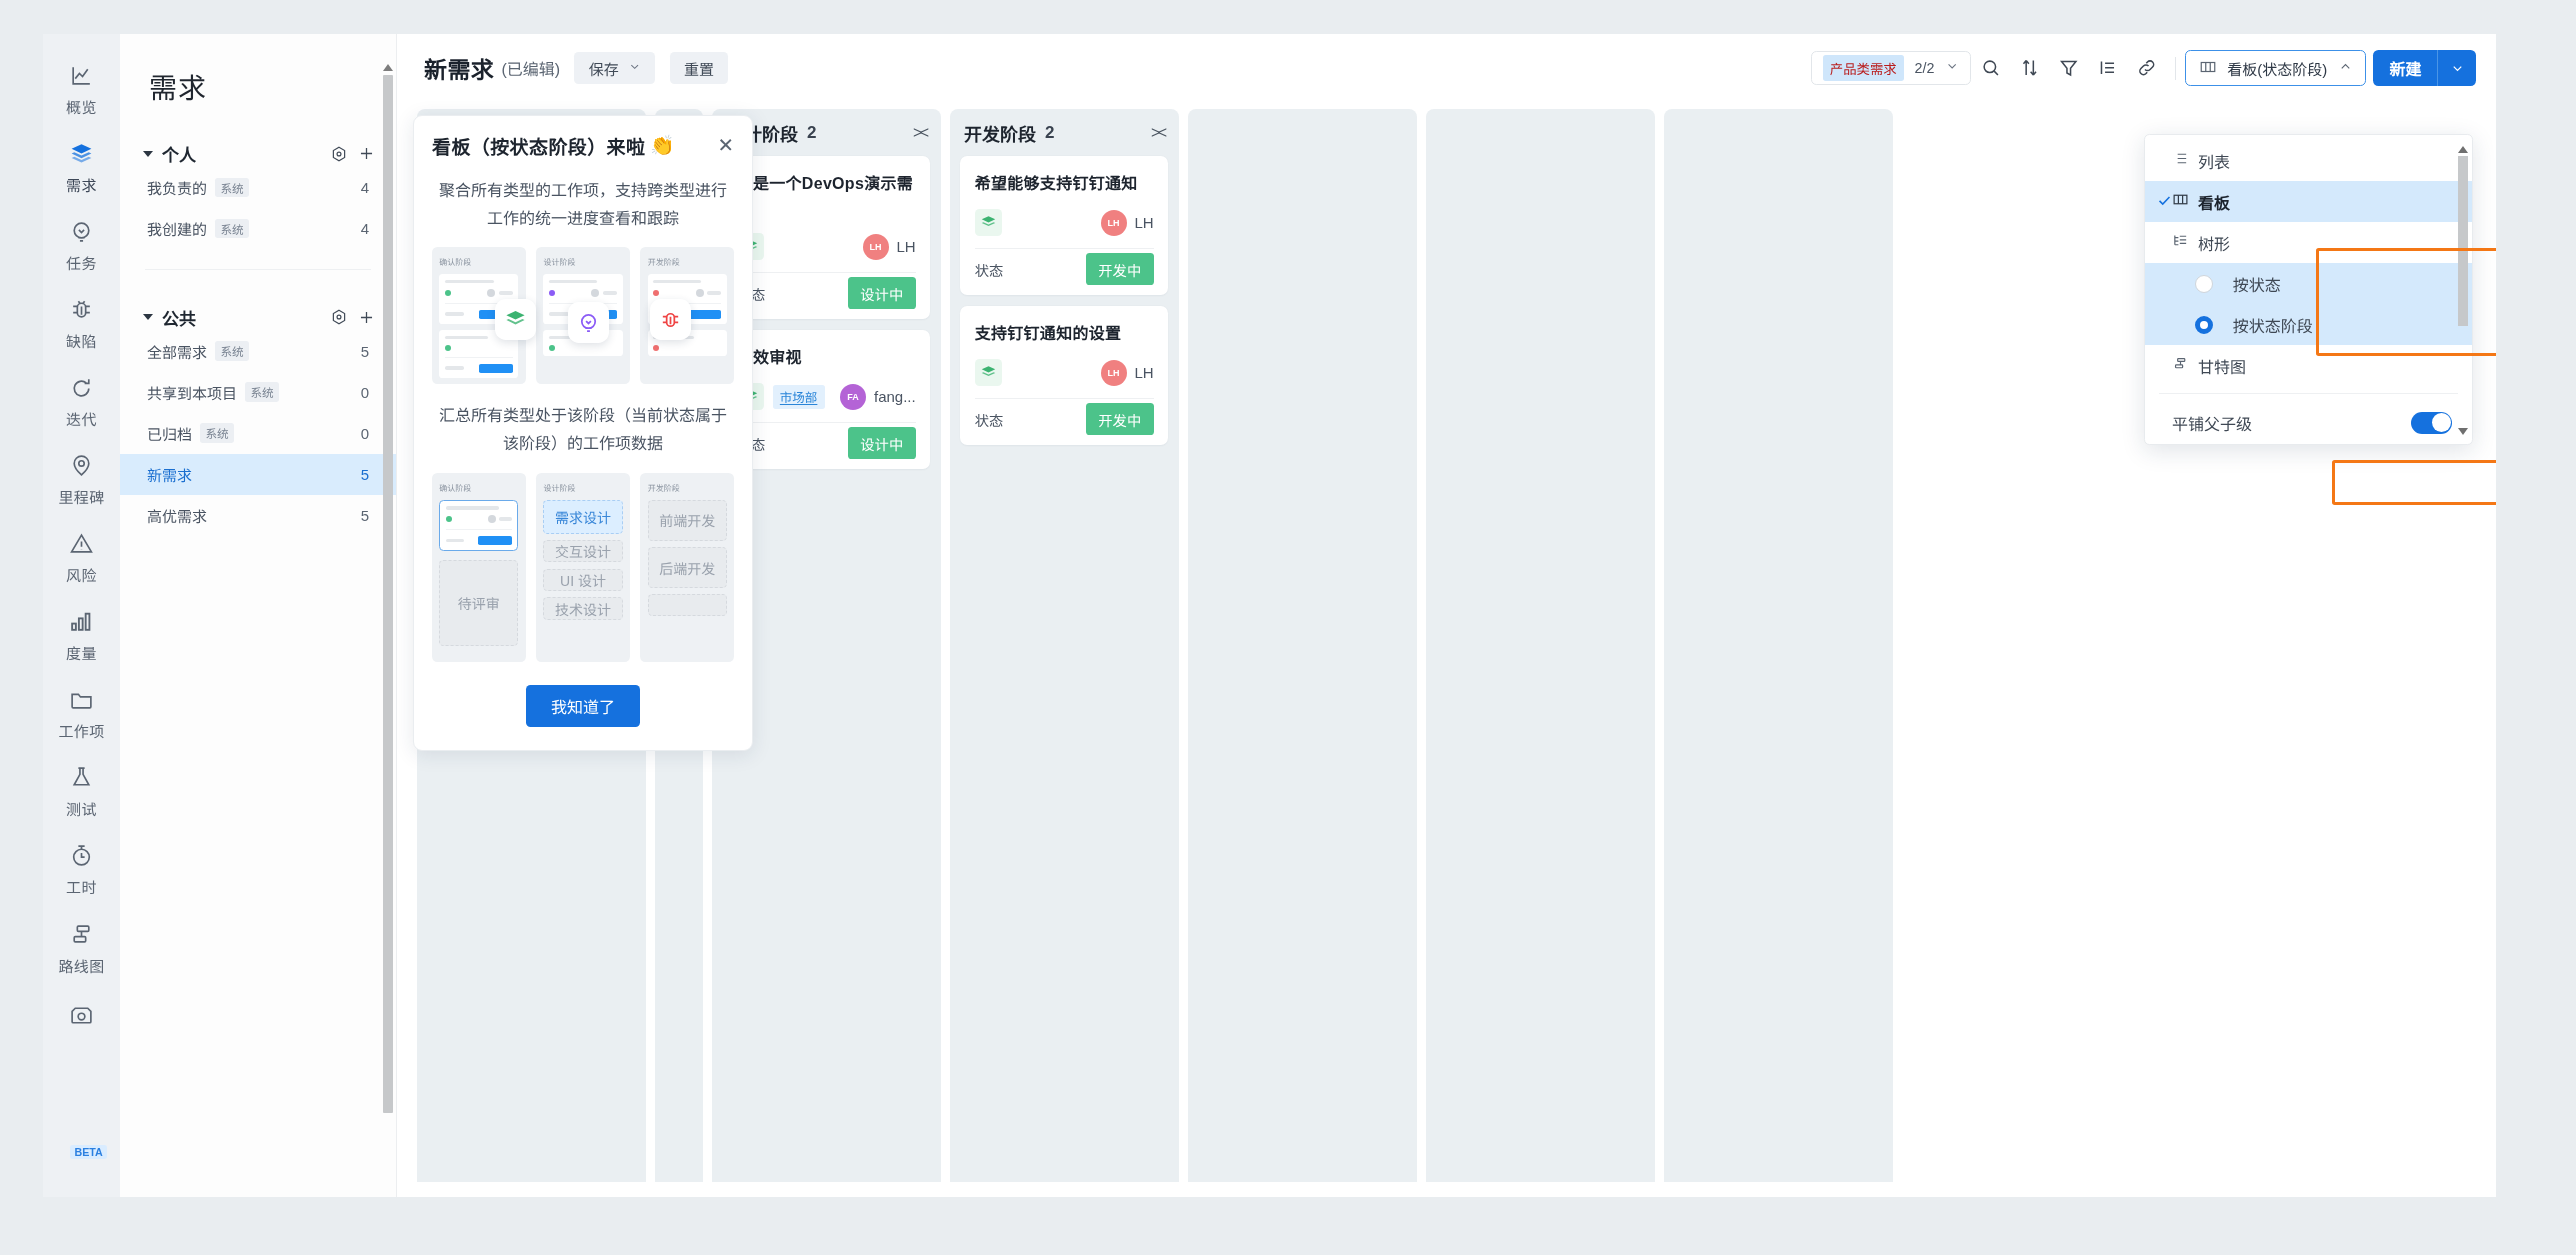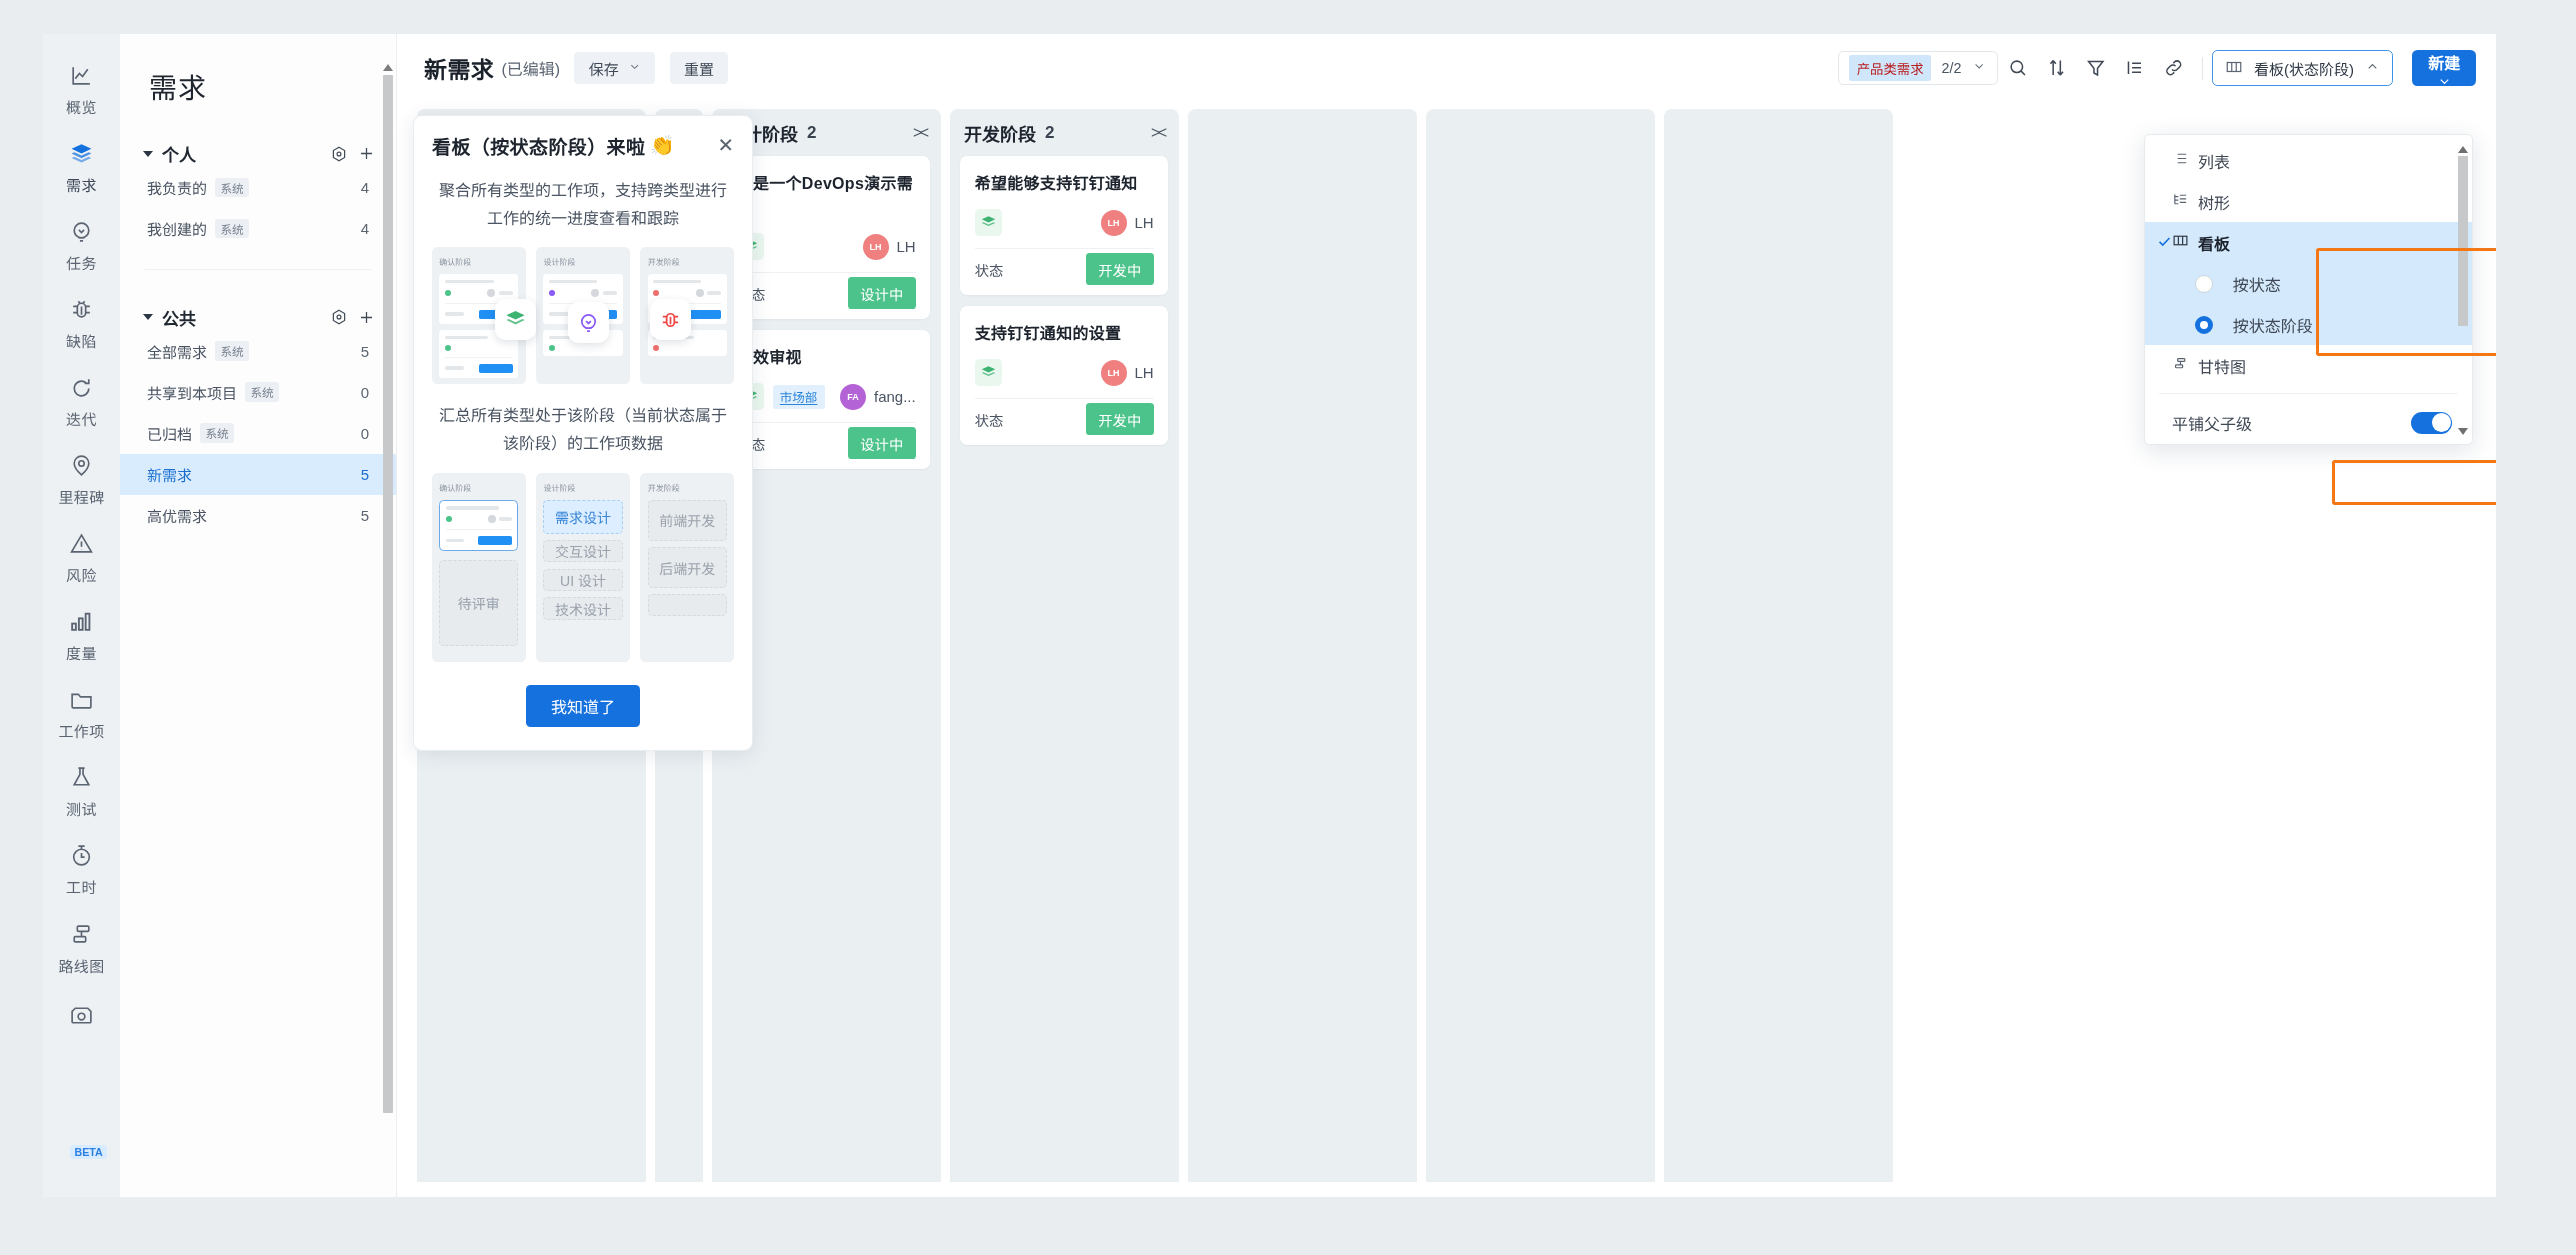--- a/index.html
+++ b/index.html
@@ -105,22 +105,22 @@
   .filter-count { color:#4a5462; font-size:14.3px; }
   .tb-icon { width:39px; height:34px; display:flex; align-items:center; justify-content:center; cursor:pointer; color:#3f4854;}
   .tb-sep { width:0.9px; height:23px; background:#e2e6ea; margin:0 9px; }
   .viewsel {
     display:flex; align-items:center; gap:10.7px;
     height:36px; border:0.9px solid #3c90e8; border-radius:5.4px;
     padding:0 12.5px; background:#fff; cursor:pointer;
     font-size:15px; color:#2f3946; white-space:nowrap;
   }
   .newbtn {
-    display:flex; align-items:center; height:36px; margin-left:19px;
-    background:#1571de; color:#fff; border-radius:5.4px; cursor:pointer; overflow:hidden;flex-direction:column;
+    display:flex; align-items:center; height:36px; margin-left:7px;
+    background:#1571de; color:#fff; border-radius:5.4px; cursor:pointer; overflow:hidden;
   }
   .newbtn .lbl { font-size:16px; padding:0 16px; font-weight:bold; }
   .newbtn .divx { width:0.9px; height:36px; background:#4a95e6; }
   .newbtn .carx { width:38px; display:flex; align-items:center; justify-content:center;}
 
   
   .board {
     position:absolute; left:0; right:0; top:68px; bottom:0;
     display:flex; gap:9px; padding: 7.2px 0 0 19.7px;
     overflow:hidden;
@@ -824,42 +824,42 @@
     <div class="dropdown">
       <div class="dd-item" style="position:relative">
         <span>
           <svg viewBox="0 0 24 24" width="17" height="17" fill="none" stroke="#5b6572" stroke-width="1.7">
               <path d="M4 6h.01M4 12h.01M4 18h.01M8 6h12M8 12h12M8 18h12"></path>
             </svg>
         </span>
         <span>列表</span>
       </div>
 
-      <div class="dd-item" style="position:relative">
-        <span>
-          <svg viewBox="0 0 24 24" width="17" height="17" fill="none" stroke="#5b6572" stroke-width="1.7">
-              <path d="M4 5v13M4 8h5M4 13h5M4 18h5M11 6h9M11 11h9M11 16h9"></path>
-            </svg>
-        </span>
-        <span>树形</span>
-      </div>
-
       <div class="dd-item hl" style="position:relative">
         <span class="dd-check">
           <svg viewBox="0 0 24 24" width="17" height="17" fill="none" stroke="#1571de" stroke-width="2.2">
               <path d="M5 12.5l4.5 4.5L19 7"></path>
             </svg>
         </span>
         <span>
           <svg viewBox="0 0 24 24" width="17" height="17" fill="none" stroke="#303a46" stroke-width="1.7">
               <rect x="3" y="6" width="18" height="12"></rect>
               <path d="M9 6v12M15 6v12"></path>
             </svg>
         </span>
         <span style="font-weight:bold;color:#1d242e">看板</span>
+      </div>
+
+      <div class="dd-item" style="position:relative">
+        <span>
+          <svg viewBox="0 0 24 24" width="17" height="17" fill="none" stroke="#5b6572" stroke-width="1.7">
+              <path d="M4 5v13M4 8h5M4 13h5M4 18h5M11 6h9M11 11h9M11 16h9"></path>
+            </svg>
+        </span>
+        <span>树形</span>
       </div>
 
       <div class="dd-sub hl">
         <span class="radio"></span>
         <span>按状态</span>
       </div>
       <div class="dd-sub hl">
         <span class="radio on"></span>
         <span>按状态阶段</span>
       </div>

